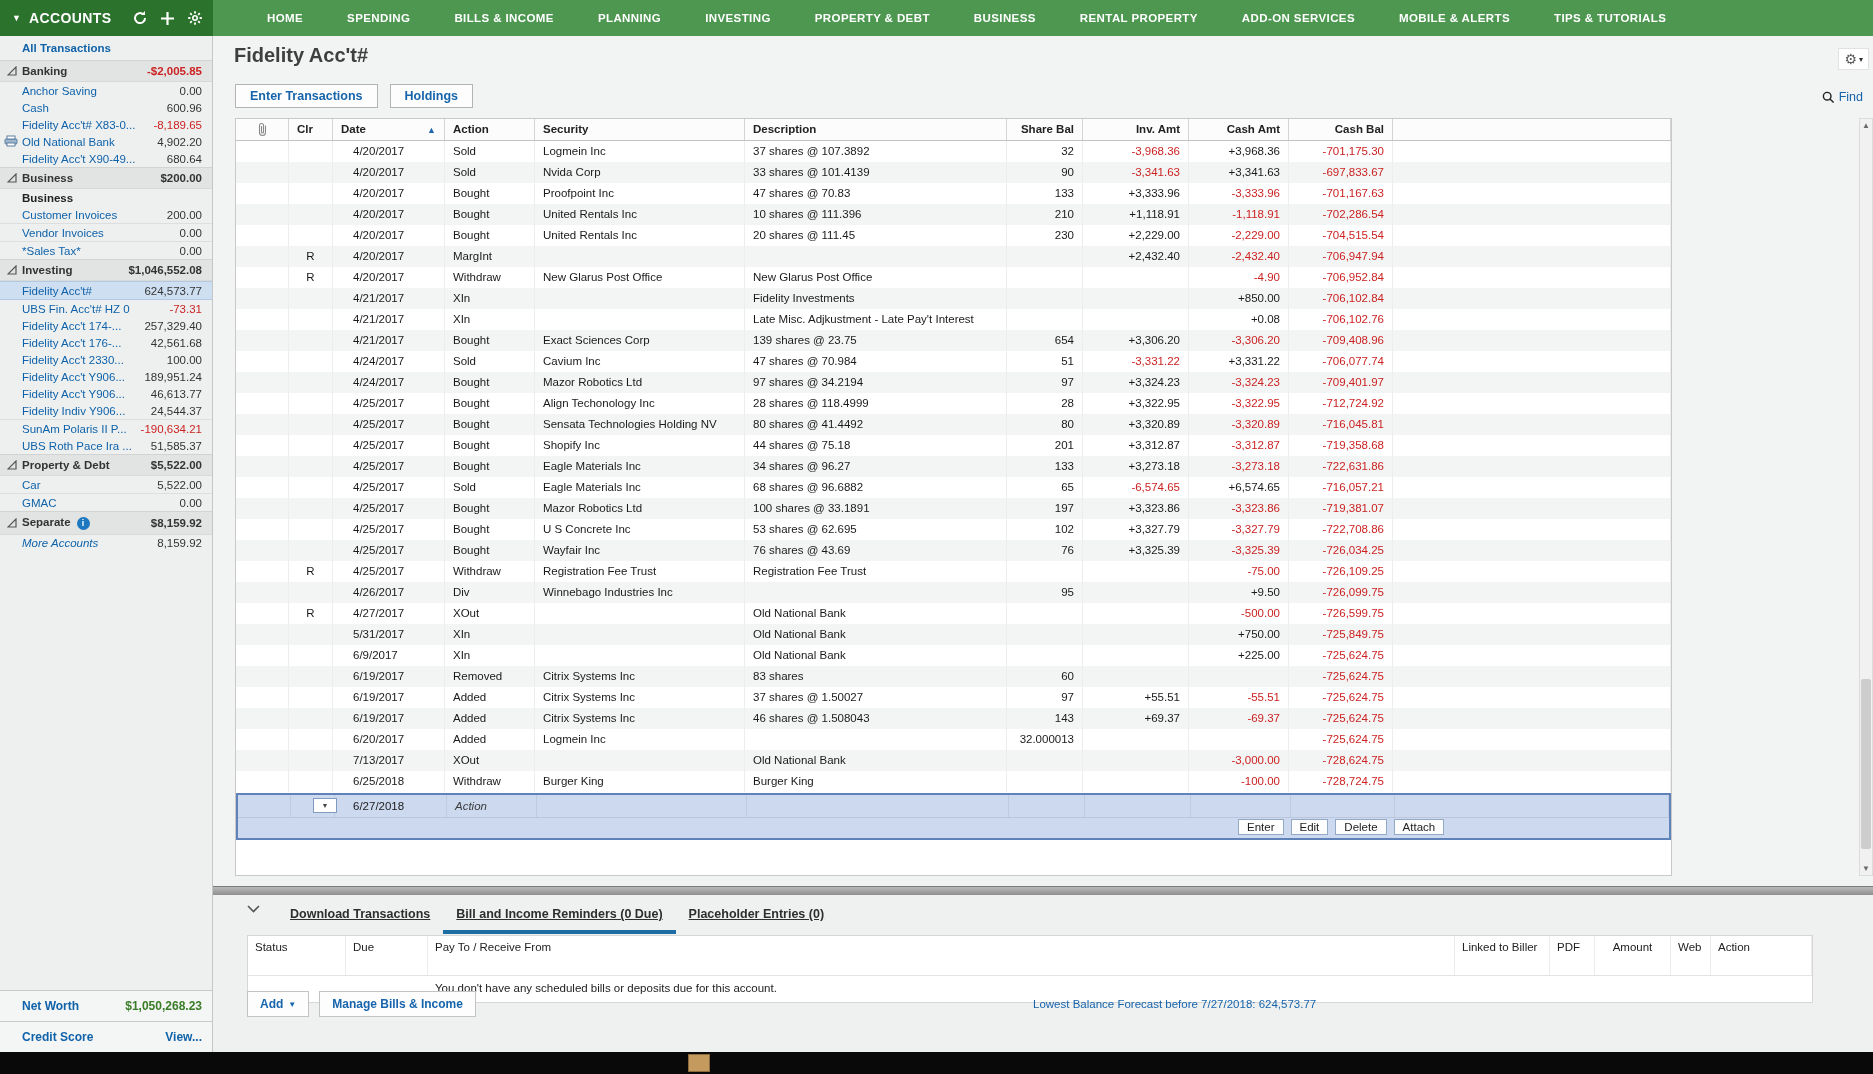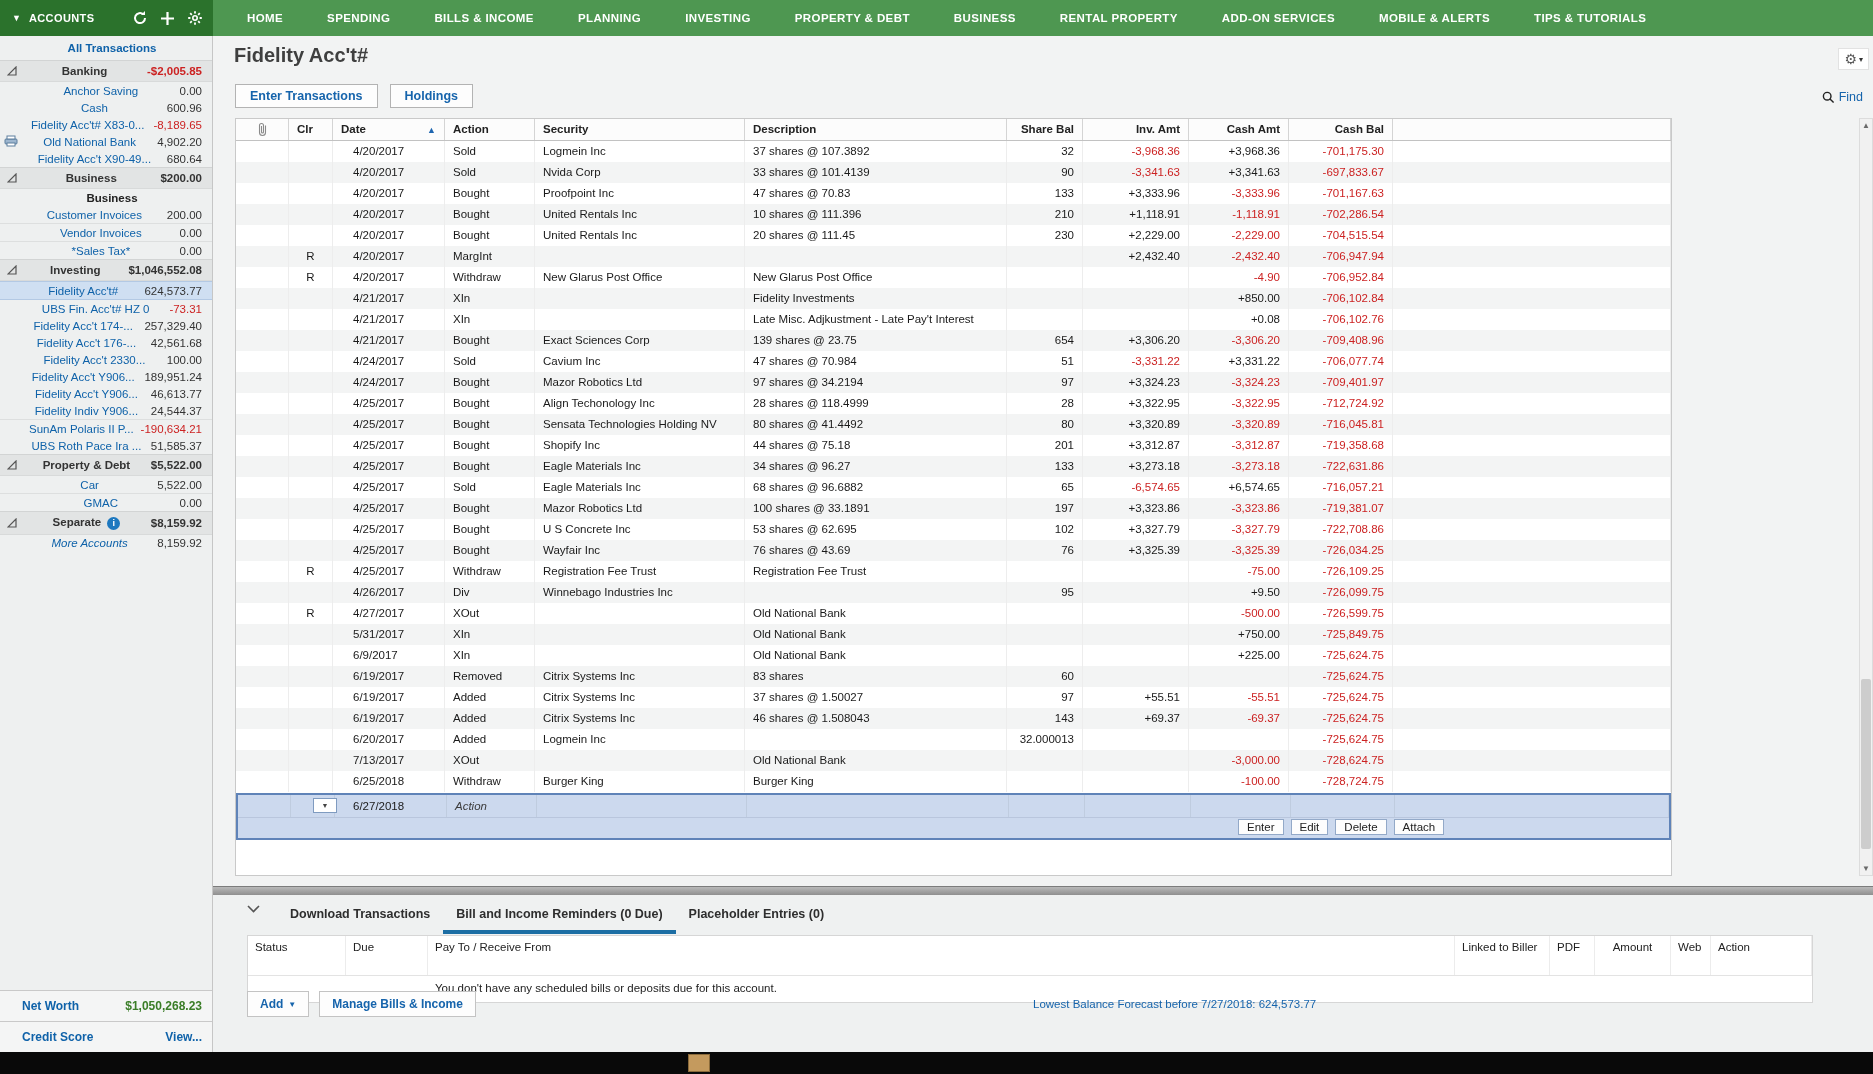--- a/index.html
+++ b/index.html
@@ -3,28 +3,28 @@
 <meta charset="utf-8">
 <style>
   * { box-sizing:border-box; margin:0; padding:0; }
   html,body { width:1873px; height:1074px; overflow:hidden; }
   body { font-family:"Liberation Sans", sans-serif; background:#eef0f0; position:relative; color:#1a1a1a; }
 
   
   .topbar { position:absolute; left:0; top:0; width:1873px; height:36px; display:flex; }
   .acct-block { width:213px; background:#2b722c; color:#fff; display:flex; align-items:center; padding:0 10px 0 12px; }
   .acct-block .tri { font-size:9px; margin-right:8px; }
-  .acct-title { font-weight:bold; font-size:11px; letter-spacing:.4px; flex:1; }
+  .acct-title { font-weight:bold; font-size:14px; letter-spacing:.4px; flex:1; }
   .acct-ico { margin-left:12px; display:flex; align-items:center; cursor:pointer; }
-  .nav { flex:1; background:#4e9751; display:flex; align-items:center; padding-left:12px; }
+  .nav { flex:1; background:#4e9751; display:flex; align-items:center; padding-left:32px; }
   .nav-item { color:#fff; font-weight:bold; font-size:11.5px; letter-spacing:.4px; padding:0 22px; cursor:pointer; white-space:nowrap; }
 
   
   .sidebar { position:absolute; left:0; top:36px; width:213px; height:1016px; background:#eef0f0; border-right:1px solid #c6c6c6; font-size:11.5px; }
-  .side-scroll { position:absolute; top:0; left:0; right:0; bottom:74px; overflow:hidden;text-align:center; }
+  .side-scroll { position:absolute; top:0; left:0; right:0; bottom:74px; overflow:hidden; }
   .all-trans { padding:6px 10px 6px 22px; color:#0f62a9; font-weight:bold; cursor:pointer; }
   .sec-header { display:flex; align-items:center; background:#e2e4e4; border-top:1px solid #d2d4d4; border-bottom:1px solid #d8dada; padding:4px 10px 4px 7px; cursor:pointer; }
   .sec-tri { width:10px; height:10px; margin-right:5px; flex:0 0 auto; }
   .sec-name { font-weight:bold; color:#333; flex:1; }
   .sec-total { font-weight:bold; color:#333; }
   .info-dot { width:13px; height:13px; border-radius:50%; background:#1d78bf; color:#fff; font-size:9px; font-weight:bold; display:inline-flex; align-items:center; justify-content:center; margin-left:6px; font-style:normal; }
   .acct-row { display:flex; align-items:center; padding:2.5px 10px 2.5px 22px; cursor:pointer; position:relative; }
   .acct-row.sep { border-top:1px solid #dddfdf; }
   .acct-row.selected { background:#cfdff2; border-top:1px solid #b3c9e4; border-bottom:1px solid #b3c9e4; }
   .acct-label { color:#0f62a9; flex:1; white-space:nowrap; overflow:hidden; }
@@ -84,21 +84,21 @@
   .totals .tl { font-weight:bold; color:#222; margin-left:18px; }
   .totals .tv { width:112px; text-align:right; color:#222; }
 
   
   .splitter { position:absolute; left:0; right:0; top:850px; height:9px; background:linear-gradient(#b9b9b9,#8f8f8f); border-top:1px solid #7c7c7c; cursor:row-resize; }
 
   
   .bpanel { position:absolute; left:0; right:0; top:859px; height:157px; background:#eff1f1; }
   .collapse { position:absolute; left:34px; top:10px; color:#555; cursor:pointer; }
   .tabs { position:absolute; left:64px; top:4px; display:flex; }
-  .tab { padding:8px 13px 9px; font-size:12.5px; font-weight:bold; color:#2e2e2e; cursor:pointer; }
+  .tab { padding:8px 13px 9px; font-size:12.5px; font-weight:bold; color:#2e2e2e; cursor:pointer;text-decoration:underline; }
   .tab.active { border-bottom:4px solid #1c6ea4; }
   .card { position:absolute; left:34px; top:40px; width:1566px; background:#fff; border:1px solid #d6d6d6; }
   .bgrid { display:grid; grid-template-columns:98px 82px 1fr 95px 45px 76px 40px 101px; }
   .bt-head { height:40px; line-height:23px; font-size:11.5px; color:#222; border-bottom:1px solid #e3e3e3; }
   .bt-head > div { padding:0 7px; border-right:1px solid #ececec; white-space:nowrap; overflow:hidden; }
   .bt-head .hnum { text-align:center; }
   .bt-msg { height:26px; line-height:25px; font-size:11.5px; padding-left:187px; color:#222; }
   .btn-row { position:absolute; left:34px; top:96px; display:flex; gap:10px; align-items:center; }
   .white-btn { background:#fdfdfd; border:1px solid #c3c3c3; color:#1664ac; font-weight:bold; font-size:12px; padding:5px 12px; cursor:pointer; display:flex; align-items:center; gap:5px; }
   .white-btn .caret { font-size:8px; }

